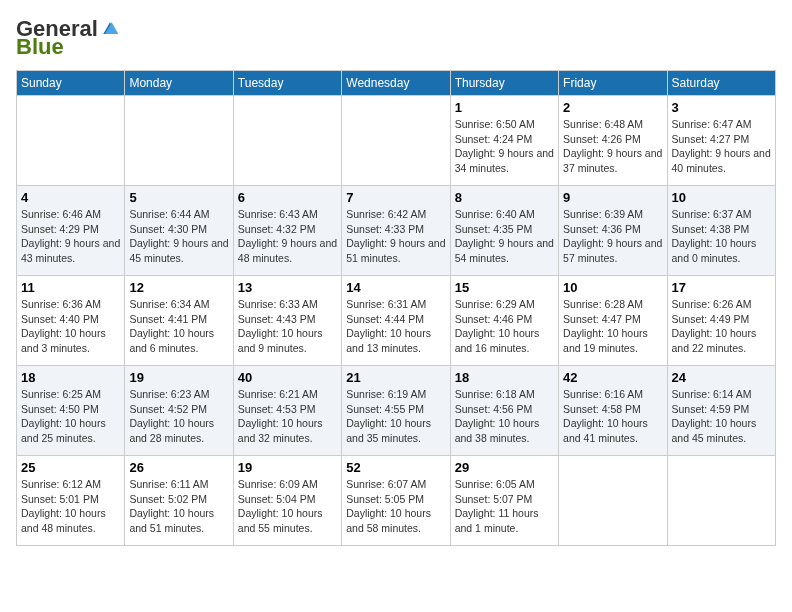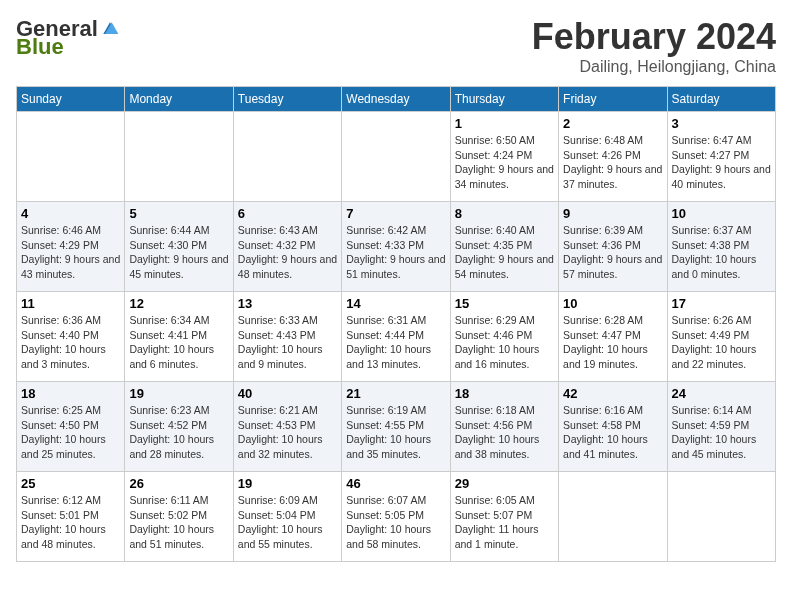--- a/index.html
+++ b/index.html
@@ -103,24 +103,20 @@
   <div class="logo">
     <div class="logo-text">
       <span class="logo-general">General</span>
       <svg class="logo-icon" viewBox="0 0 24 24" fill="#1a6faf">
         <polygon points="4,18 12,4 20,18" fill="#1a6faf"></polygon>
         <polygon points="10,18 18,4 26,18" fill="#4da6e8" transform="translate(-4,0)"></polygon>
       </svg>
     </div>
     <span class="logo-blue" style="margin-top:-8px;">Blue</span>
   </div>
-  <div class="title-block">
-    <div class="title-month">February 2024</div>
-    <div class="title-location">Dailing, Heilongjiang, China</div>
-  </div>
 </div>
 
 <table>
   <thead>
     <tr>
     <th>Sunday</th>
         <th>Monday</th>
         <th>Tuesday</th>
         <th>Wednesday</th>
         <th>Thursday</th>
@@ -244,21 +240,21 @@
         </td>
         <td>
           <span class="day-num">26</span>
           <div class="day-info">Sunrise: 6:11 AM<br>Sunset: 5:02 PM<br>Daylight: 10 hours and 51 minutes.</div>
         </td>
         <td>
           <span class="day-num">19</span>
           <div class="day-info">Sunrise: 6:09 AM<br>Sunset: 5:04 PM<br>Daylight: 10 hours and 55 minutes.</div>
         </td>
         <td>
-          <span class="day-num">46</span>
+          <span class="day-num">52</span>
           <div class="day-info">Sunrise: 6:07 AM<br>Sunset: 5:05 PM<br>Daylight: 10 hours and 58 minutes.</div>
         </td>
         <td>
           <span class="day-num">29</span>
           <div class="day-info">Sunrise: 6:05 AM<br>Sunset: 5:07 PM<br>Daylight: 11 hours and 1 minute.</div>
         </td>
         <td class="empty-cell"></td>
         <td class="empty-cell"></td>
       </tr>
     </tbody>

